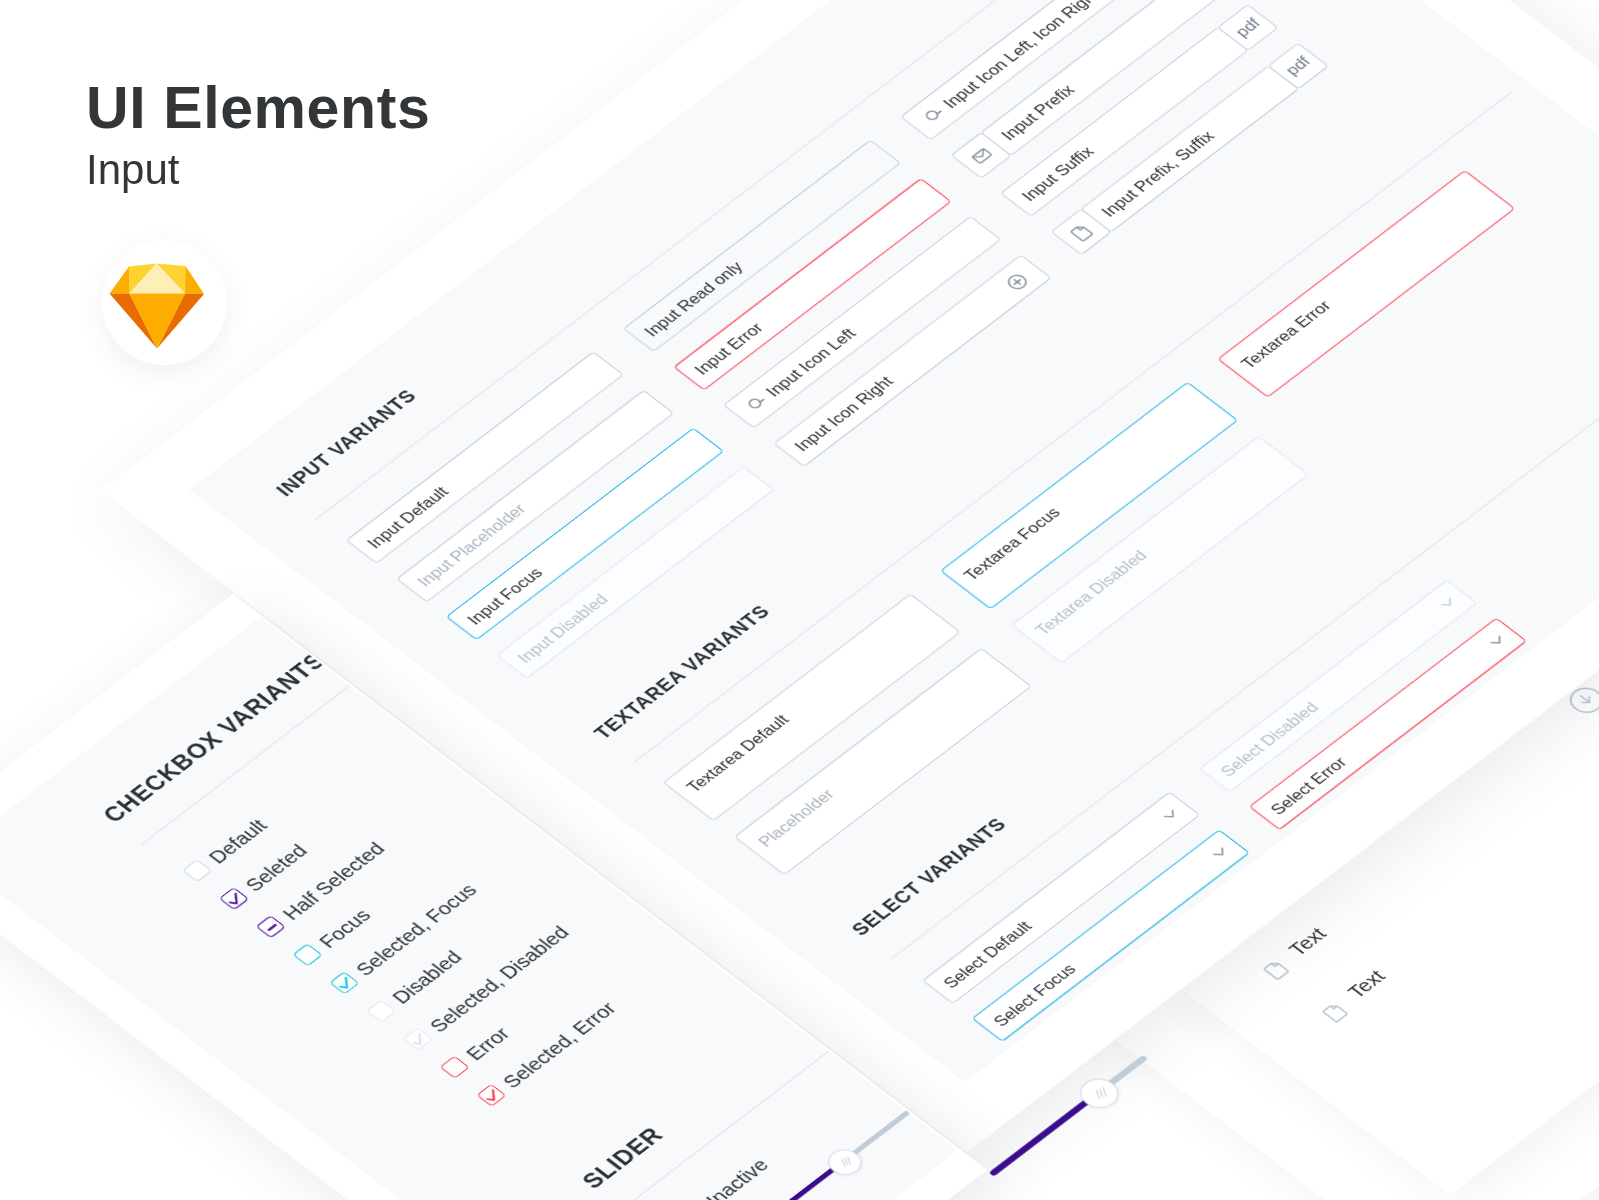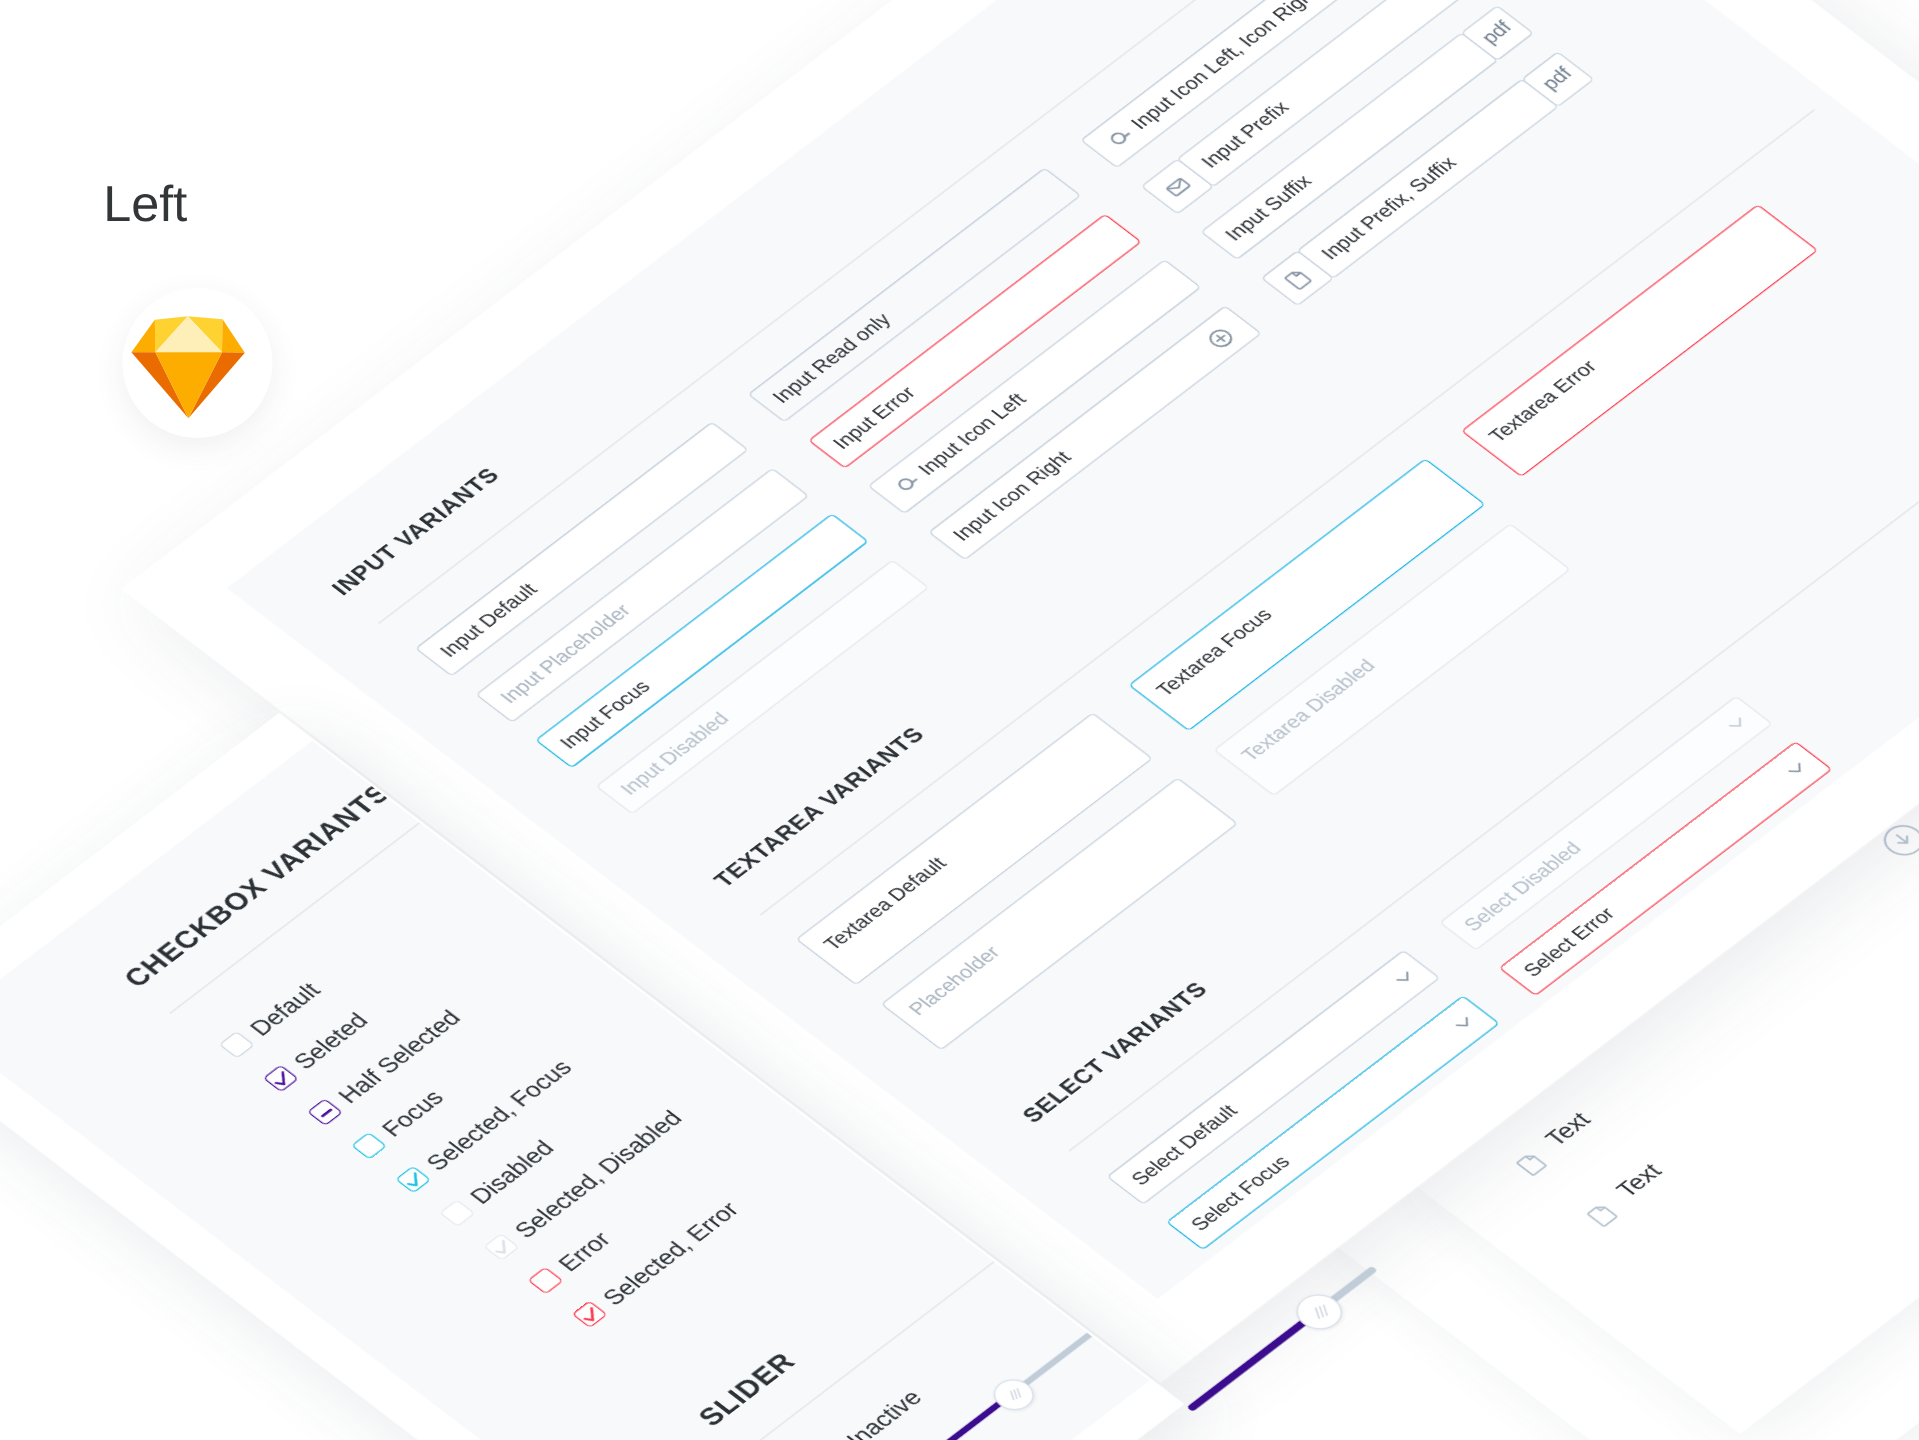--- a/index.html
+++ b/index.html
@@ -57,21 +57,22 @@
   .filechip{position:absolute;box-sizing:border-box;background:#fff;font-size:19px;color:#2b3035;white-space:nowrap;}
   .filechip .fl{position:absolute;left:51px;top:9px;line-height:1;}
   .suffix{position:absolute;box-sizing:border-box;border:1px solid #c5d0dc;border-radius:4px;background:#fff;
           font-size:15.8px;color:#6d7c8c;display:flex;align-items:center;justify-content:center;}
 </style>
 </head>
 <body>
 
 <div id="page">
 
-  <div class="subtitle">Left</div>
+  <div class="title">UI Elements</div>
+  <div class="subtitle">Input</div>
   <div class="logo">
     <svg width="125" height="125" viewBox="0 0 125 125">
 
       <path d="M27 26.5 L54.5 23.5 L27.5 53.5 Z" fill="#fdd231"></path>
       <path d="M83.5 26 L54.5 23.5 L83 53.5 Z" fill="#fdd231"></path>
       <path d="M27 26.5 L7.5 53.5 L27.5 53.5 Z" fill="#fdad00"></path>
       <path d="M83.5 26 L102 54 L83 53.5 Z" fill="#fdad00"></path>
       <path d="M54.5 23.5 L27.5 53.5 L83 53.5 Z" fill="#feeeb7"></path>
 
       <path d="M7.5 53.5 L27.5 53.5 L55 108.5 Z" fill="#ea6c00"></path>

